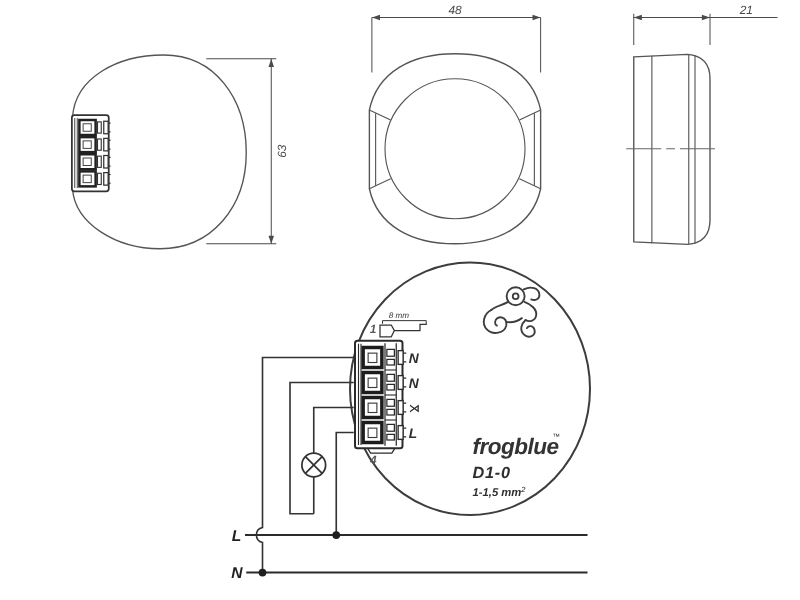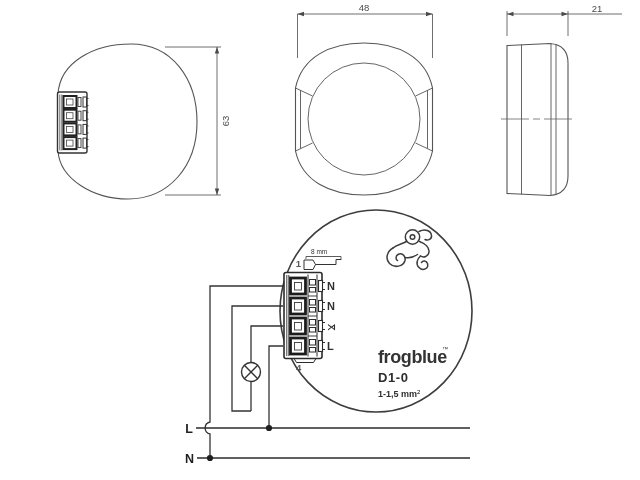--- a/index.html
+++ b/index.html
@@ -1,16 +1,16 @@
 <!DOCTYPE html>
 <html><head>
 <meta charset="utf-8">
 <style>
   html,body{margin:0;padding:0;background:#ffffff;}
-  .canvas{position:relative;width:640px;height:480px;background:#ffffff;overflow:hidden;}
+  .canvas{position:relative;width:640px;height:480px;background:#ffffff;overflow:hidden;font-style:italic;}
   svg{display:block;}
   text{font-family:"Liberation Sans","DejaVu Sans",sans-serif;}
   .dim{font-size:9.5px;fill:#4a4a4a;}
   .tlabel{font-size:11px;font-weight:bold;fill:#2e2e2e;}
   .tsym{font-size:9px;font-weight:bold;fill:#2e2e2e;}
   .idx{font-size:9.5px;font-weight:bold;fill:#5a5a5a;}
   .strip{font-size:6.5px;fill:#333;}
   .brand{font-size:18px;font-weight:bold;fill:#333333;letter-spacing:-0.4px;}
   .tm{font-size:6px;fill:#333333;}
   .model{font-size:13px;font-weight:bold;fill:#2e2e2e;letter-spacing:0.6px;}

